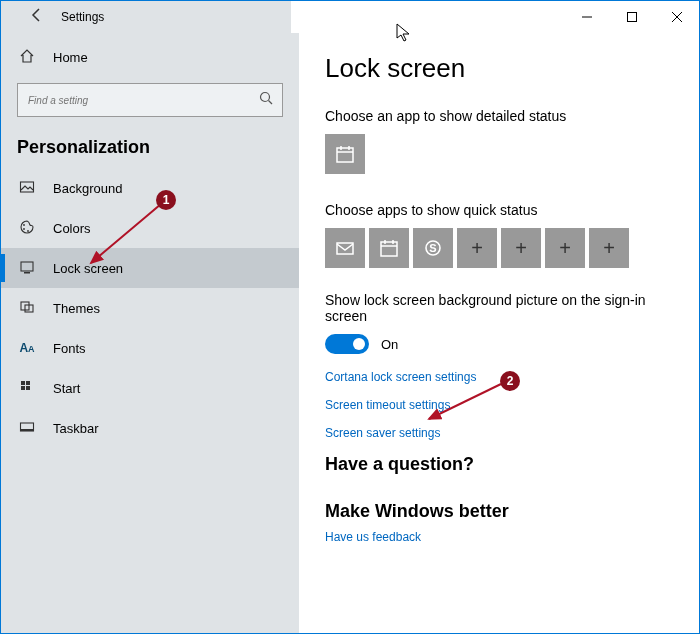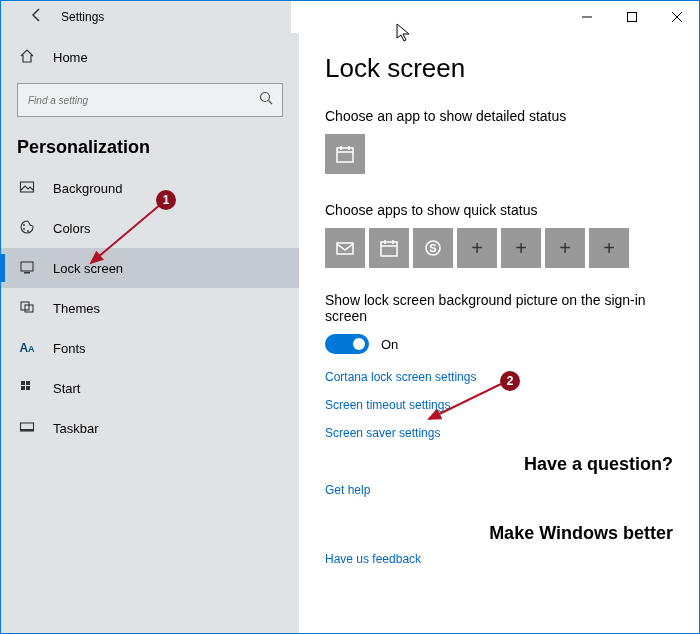--- a/index.html
+++ b/index.html
@@ -126,21 +126,20 @@
   .link {
     color:#0067c0;
     font-size:12px;
     margin: 0 0 14px 0;
     display:block;
   }
   h2.sub {
     font-weight:600;
     font-size:18px;
     margin: 4px 0 8px 0;
-    text-align: right;
   }
 
   
   .badge {
     position:absolute;
     width:20px; height:20px; border-radius:50%;
     background:#8a0f1e; color:#fff;
     font-size:12px; font-weight:bold;
     display:flex; align-items:center; justify-content:center;
     z-index:50;
@@ -320,21 +319,20 @@
           <div class="knob"></div>
         </div>
       <span>On</span>
     </div>
 
     <a class="link">Cortana lock screen settings</a>
     <a class="link">Screen timeout settings</a>
     <a class="link">Screen saver settings</a>
 
     <h2 class="sub">Have a question?</h2>
-    <a class="link">Get help</a>
 
     <h2 class="sub" style="margin-top:26px;">Make Windows better</h2>
     <a class="link">Have us feedback</a>
   </div>
 </div>
 
 <svg class="overlay">
   <defs>
     <marker id="arrowhead" markerWidth="8" markerHeight="8" refX="6" refY="3" orient="auto">
       <path d="M0,0 L7,3 L0,6 Z" fill="#b01227"></path>

